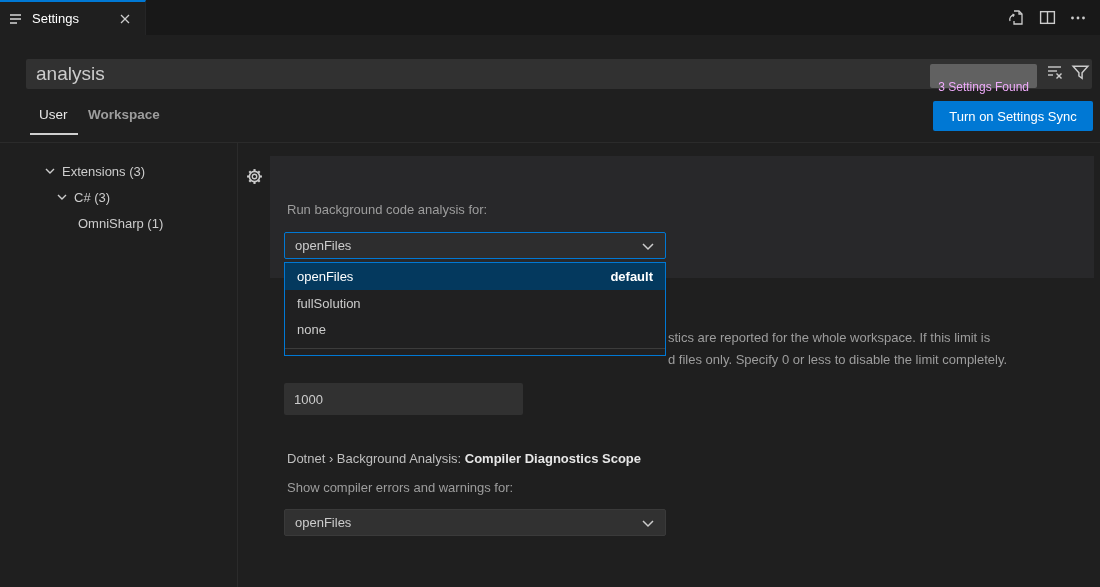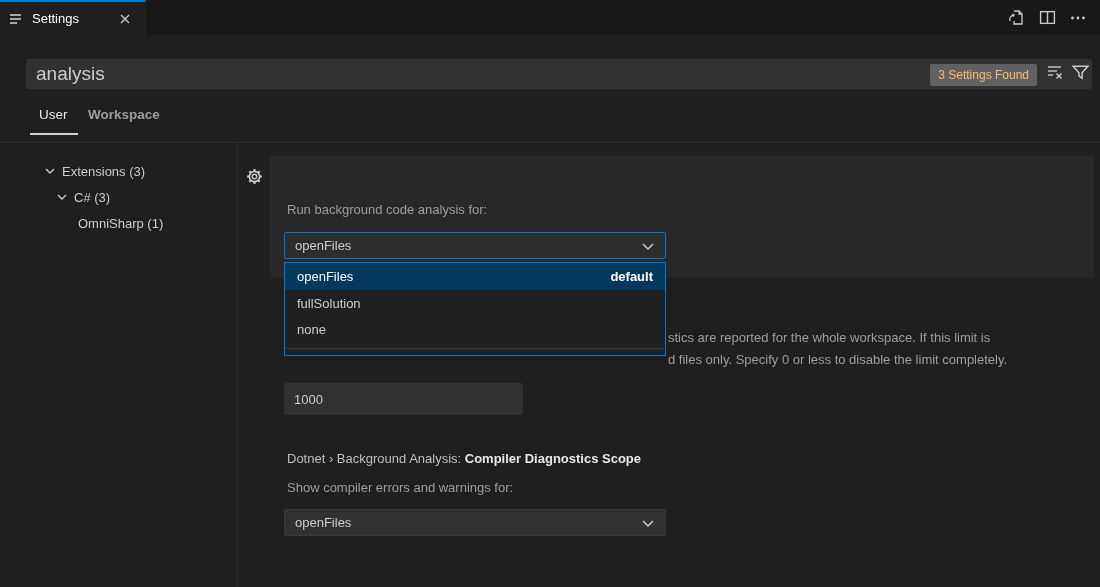--- a/index.html
+++ b/index.html
@@ -17,21 +17,21 @@
   .tab-label { color:#ffffff; font-size:13px; flex:1; }
   .tab-close { display:flex; align-items:center; justify-content:center; width:20px; height:20px; border-radius:4px; cursor:pointer; }
   .editor-actions { right:6px; top:0; height:35px; display:flex; align-items:center; gap:14px; padding-right:8px; }
   .icon-btn { display:flex; align-items:center; cursor:pointer; }
 
   
   .search-input { left:26px; top:59px; width:1066px; height:30px; background:#313131; border:none;
                   border-radius:2px; color:#cccccc; font-size:19px; padding:0 190px 0 10px;
                   font-family:"Liberation Sans", sans-serif; outline:none; }
   .search-badge { top:64px; right:63px; height:22px; line-height:22px; background:#616161;
-                  color:#fdba74; font-size:12px; padding:0 8px; border-radius:2px; }
+                  color:#f0abfc; font-size:12px; padding:12px 8px; border-radius:2px; }
   .search-clear { top:63px; right:36px; }
   .search-filter { top:63px; right:10px; }
 
   
   .scope-user { left:39px; top:107px; color:#e7e7e7; font-size:13.5px; cursor:pointer; }
   .scope-user-underline { left:30px; top:133px; width:48px; height:2px; background:#cfcfcf; }
   .scope-workspace { left:88px; top:107px; color:#9d9d9d; font-size:13.5px; cursor:pointer;font-weight:bold; }
   .sync-btn { left:933px; top:101px; width:160px; height:30px; background:#0078d4; color:#ffffff;
               border:none; border-radius:2px; font-size:13px; font-family:"Liberation Sans",sans-serif;
               cursor:pointer; }
@@ -144,20 +144,21 @@
   </span>
   <span class="abs search-filter icon-btn">
     <svg width="19" height="19" viewBox="0 0 18 18" fill="none" stroke="#cccccc" stroke-width="1.4">
       <path d="M2 3 h14 l-5.5 6.2 v5.3 l-3 -2.2 v-3.1 z"></path>
     </svg>
   </span>
 
   <span class="abs scope-user">User</span>
   <span class="abs scope-user-underline"></span>
   <span class="abs scope-workspace">Workspace</span>
+  <button class="abs sync-btn">Turn on Settings Sync</button>
   <div class="abs header-border"></div>
 
   <div class="abs toc-divider"></div>
   <div class="abs toc-row toc-ext">
     <span>
       <svg width="12" height="12" viewBox="0 0 12 12" fill="none" stroke="#cccccc" stroke-width="1.4">
           <polyline points="2,4 6,8 10,4"></polyline>
         </svg>
     </span>
     <span>Extensions (3)</span>

